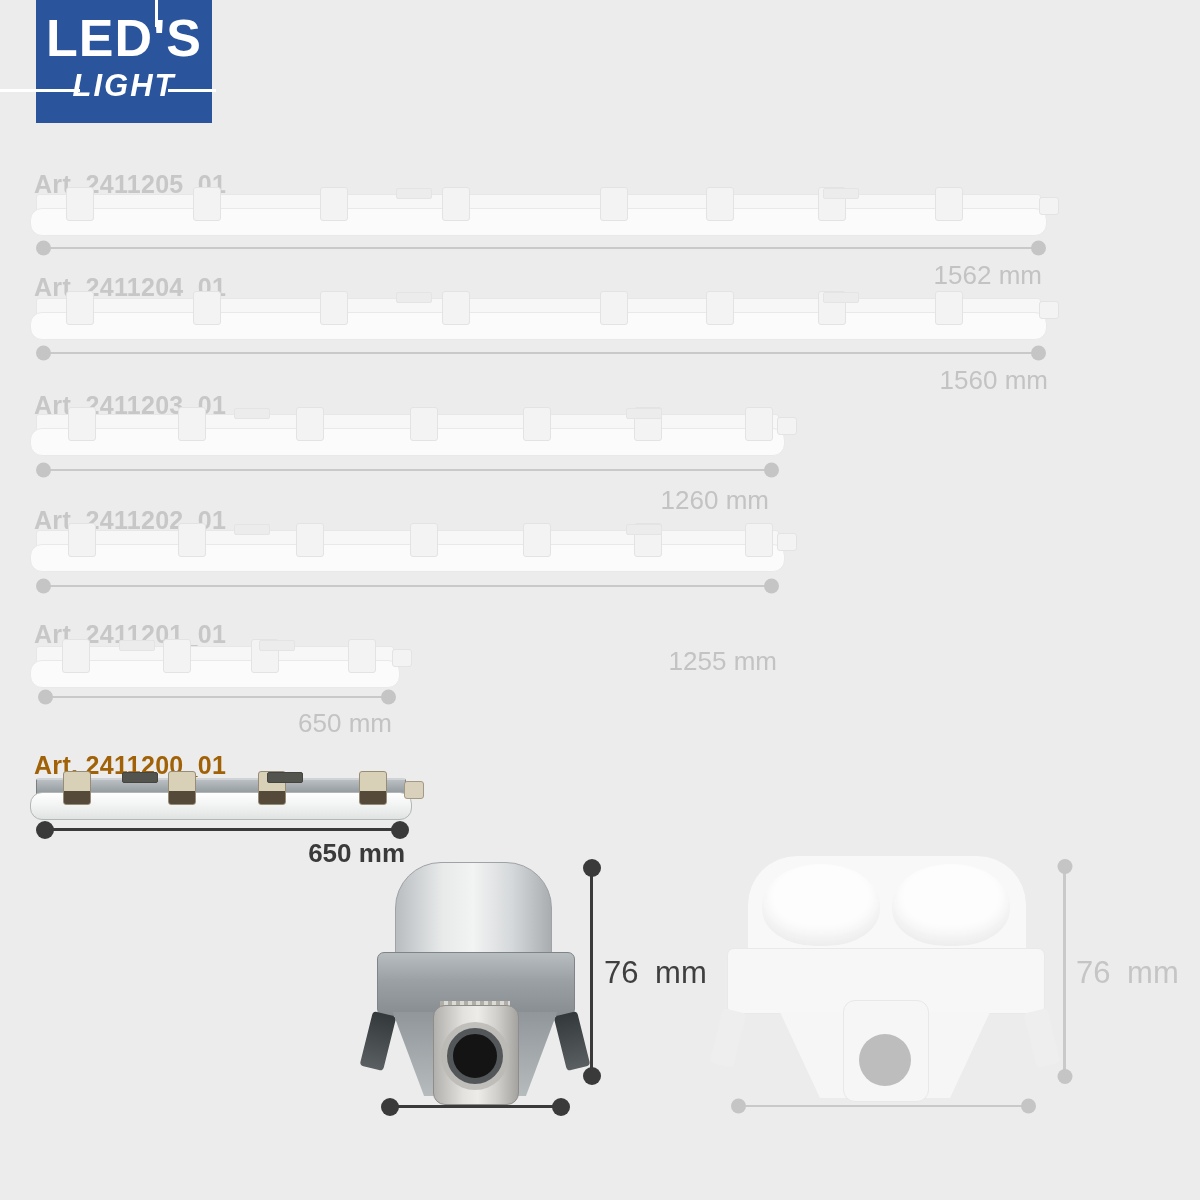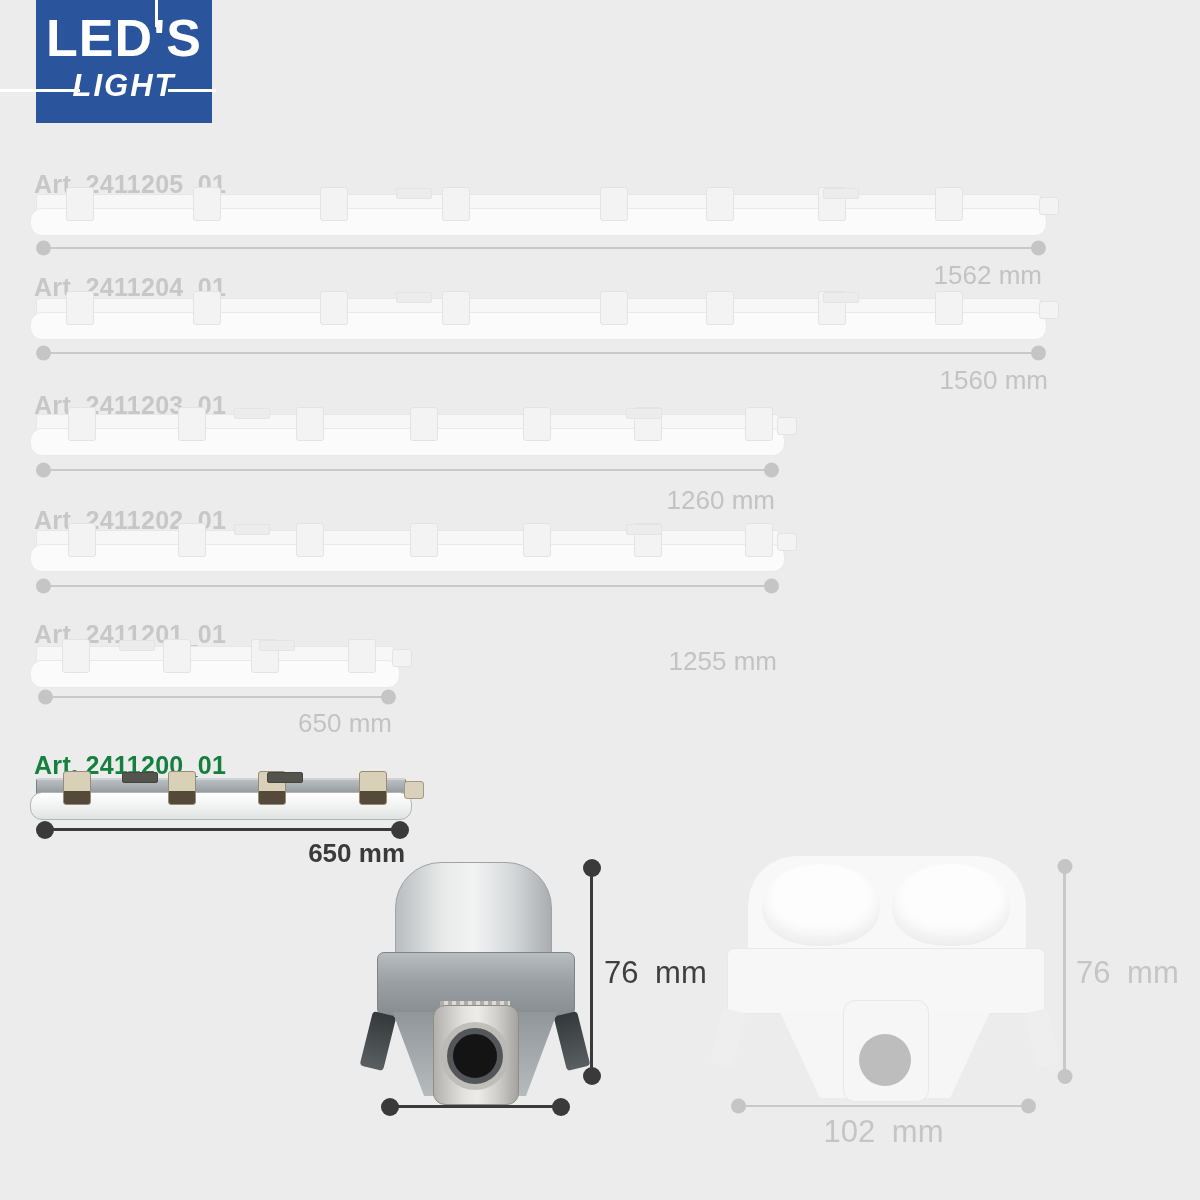--- a/index.html
+++ b/index.html
@@ -12,21 +12,21 @@
     color:#ffffff;font-size:52px;font-weight:700;letter-spacing:1px;white-space:nowrap;}
   .logo-light{position:absolute;left:36px;top:68px;width:176px;text-align:center;
     color:#ffffff;font-size:31px;font-weight:700;font-style:italic;letter-spacing:2px;white-space:nowrap;}
   .logo-hline{position:absolute;top:89px;height:3px;background:#ffffff;}
   .logo-vline{position:absolute;left:155px;top:0;width:3px;height:27px;background:#ffffff;}
 
   
   .row{position:absolute;}
   .art{position:absolute;left:4px;top:0;font-size:25px;font-weight:700;
     color:#c7c7c7;letter-spacing:.3px;white-space:nowrap;}
-  .row.hl .art{color:#15803d;text-align:right;}
+  .row.hl .art{color:#a16207;text-align:right;}
 
   .fixture{position:absolute;}
   .fx-spine{position:absolute;left:6px;right:6px;top:6px;height:16px;border-radius:3px;
     background:#f7f7f7;border:1px solid #e7e7e7;}
   .fx-diffuser{position:absolute;left:0;right:0;top:20px;height:26px;border-radius:12px;
     background:#fbfbfb;border:1px solid #e9e9e9;}
   .clip{position:absolute;top:-1px;width:26px;height:32px;border-radius:3px;
     background:#f3f3f3;border:1px solid #e3e3e3;}
   .bracket{position:absolute;top:0;width:34px;height:9px;border-radius:2px;
     background:#ececec;border:1px solid #e4e4e4;}
@@ -152,21 +152,21 @@
       <div class="clip" style="left:35.2%"></div>
       <div class="clip" style="left:50.3%"></div>
       <div class="clip" style="left:65.3%"></div>
       <div class="clip" style="left:80%"></div>
       <div class="clip" style="left:94.7%"></div>
       <div class="bracket" style="left:27%"></div>
       <div class="bracket" style="left:79%"></div>
       <div class="gland-nub"></div>
     </div>
     <div class="dim h" style="left:10px;top:78px;width:735px;"></div>
-    <div class="dimtext" style="left:10px;top:94px;width:735px;">1260 mm</div>
+    <div class="dimtext" style="left:4px;top:94px;width:735px;">1260 mm</div>
   </div>
 
   <div class="row" style="left:30px;top:506px;width:755px;">
     <div class="art">Art. 2411202_01</div>
     <div class="fixture" style="left:0;top:18px;width:755px;height:49px;">
       <div class="fx-spine"></div>
       <div class="fx-diffuser"></div>
       <div class="clip" style="left:5%"></div>
       <div class="clip" style="left:19.6%"></div>
       <div class="clip" style="left:35.2%"></div>
@@ -239,15 +239,14 @@
     <div class="ev-hole-faded" style="left:159px;top:184px;width:52px;height:52px;"></div>
   </div>
 
   <div class="dim dark v" style="left:590px;top:866px;height:212px;"></div>
   <div class="mmtext" style="left:604px;top:955px;">76 mm</div>
   <div class="dim dark h" style="left:385px;top:1105px;width:181px;"></div>
 
   <div class="dim v" style="left:1063px;top:866px;height:211px;"></div>
   <div class="mmtext faded" style="left:1076px;top:955px;">76 mm</div>
   <div class="dim h" style="left:735px;top:1105px;width:297px;"></div>
-  <div class="mmtext faded center" style="left:735px;top:1114px;width:297px;">102 mm</div>
 
 </div>
 
 </body></html>

